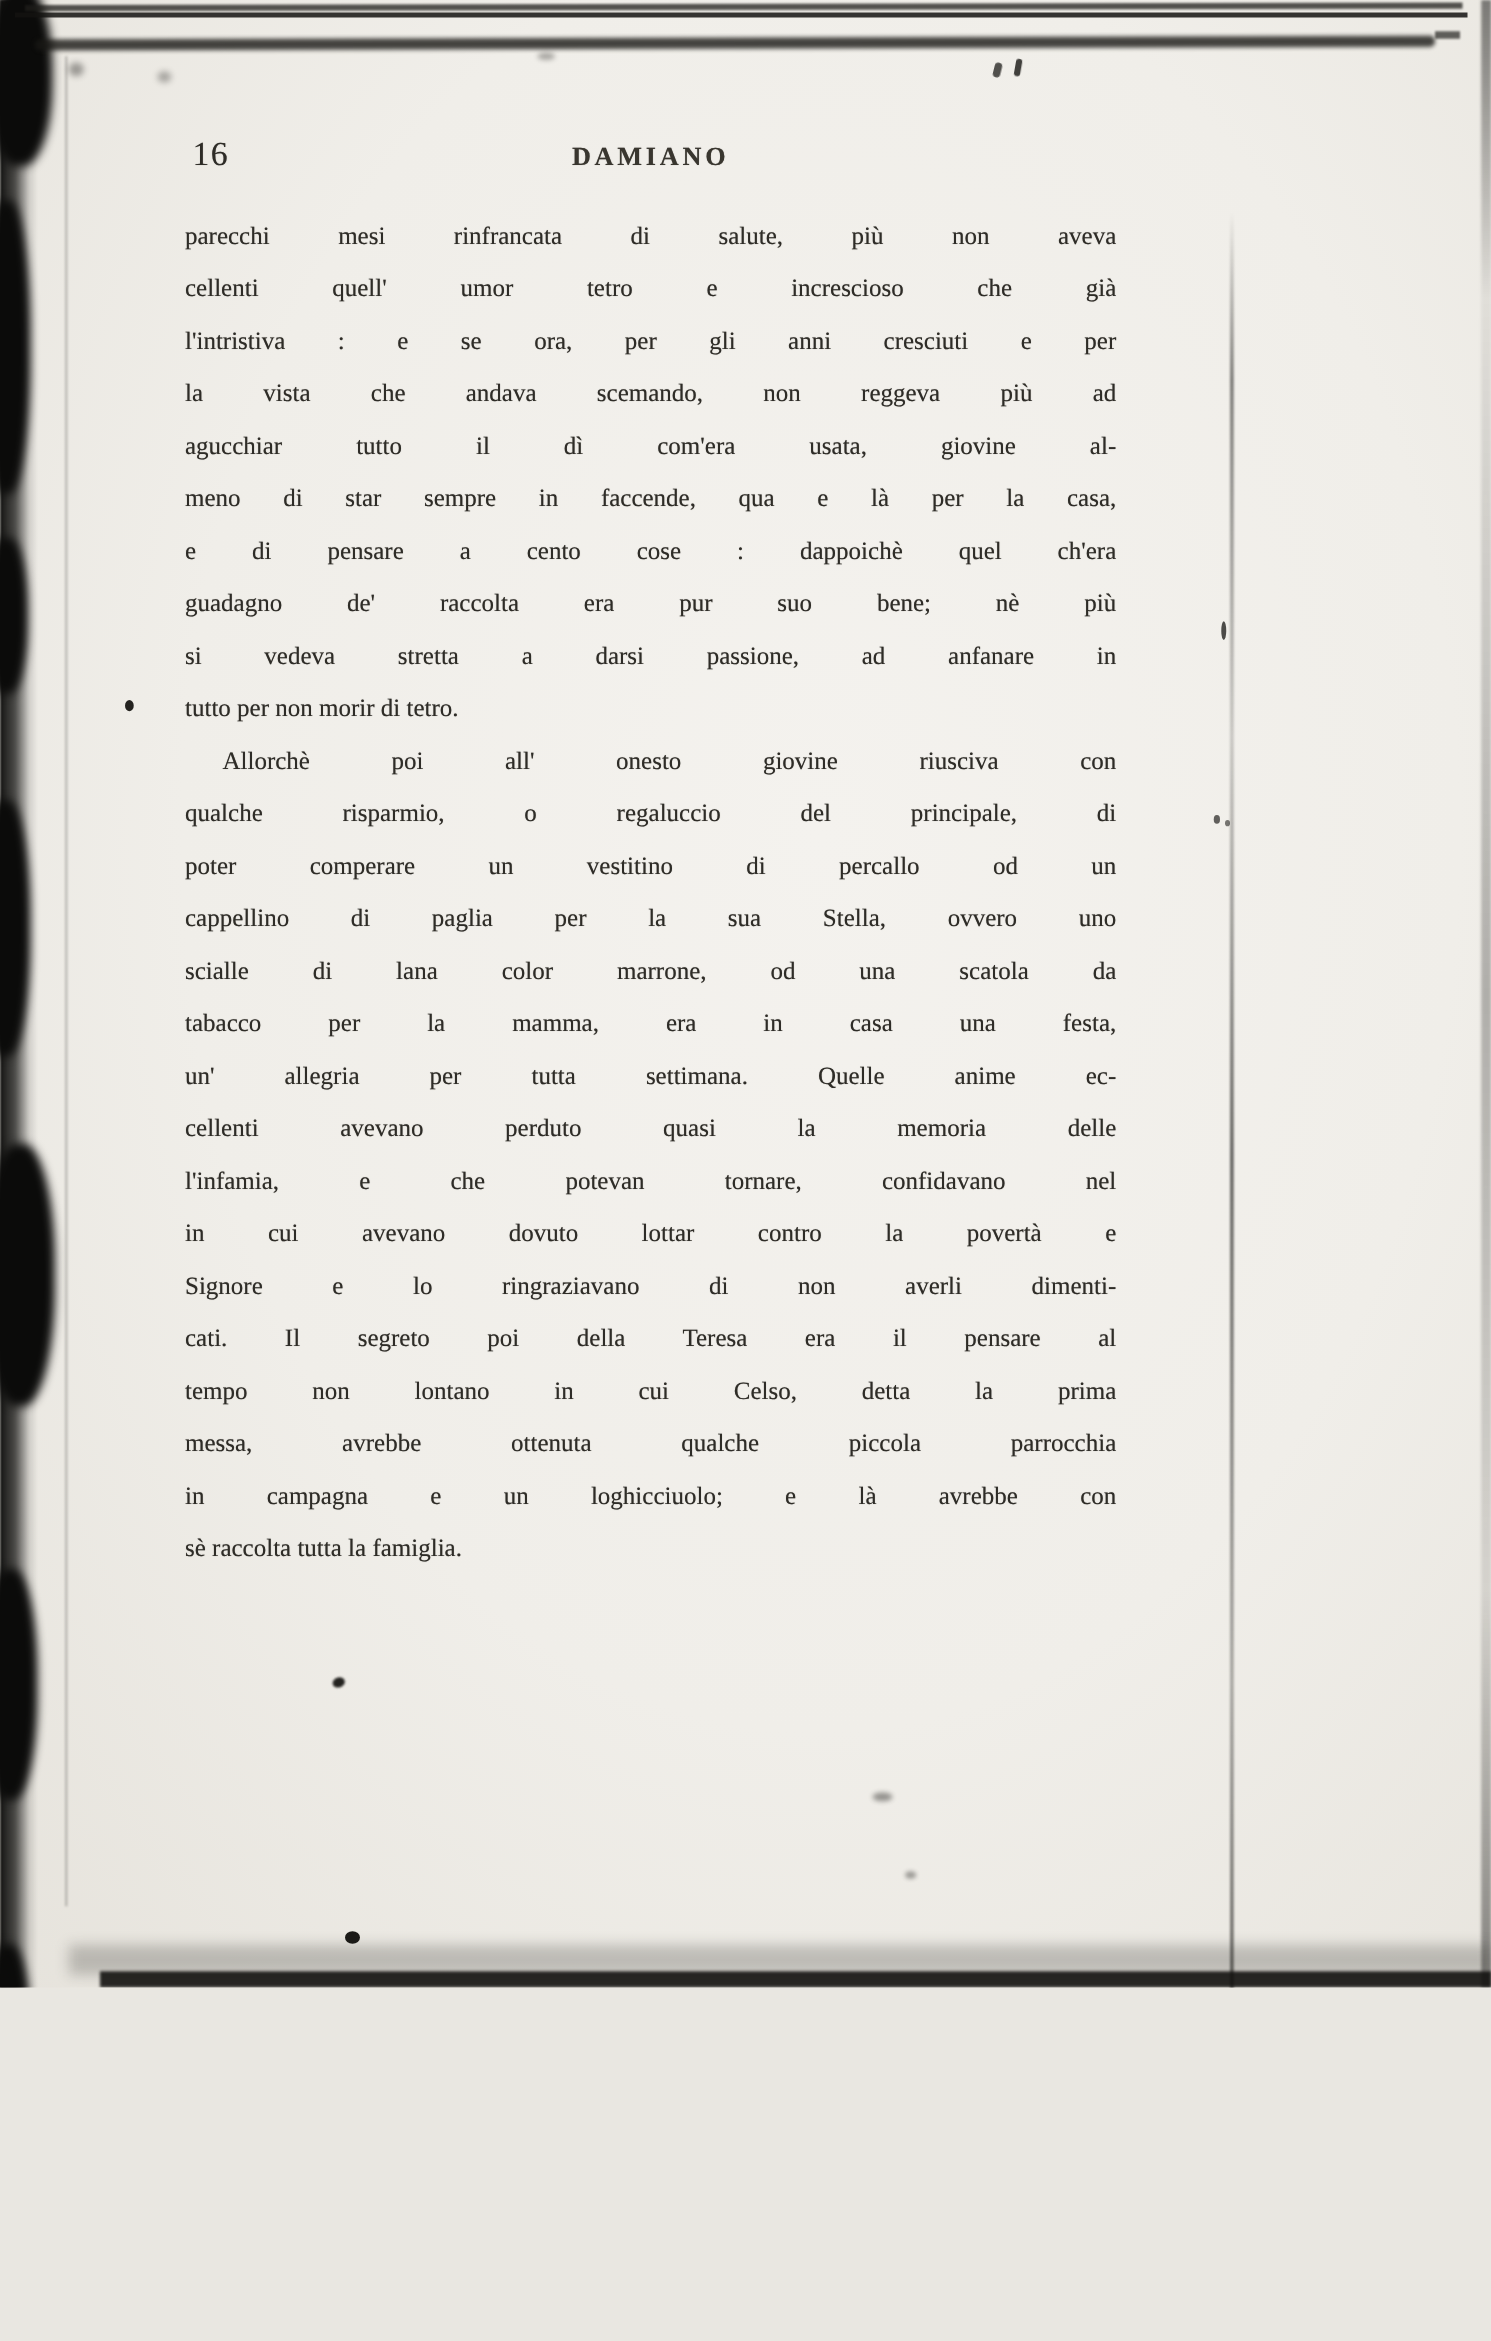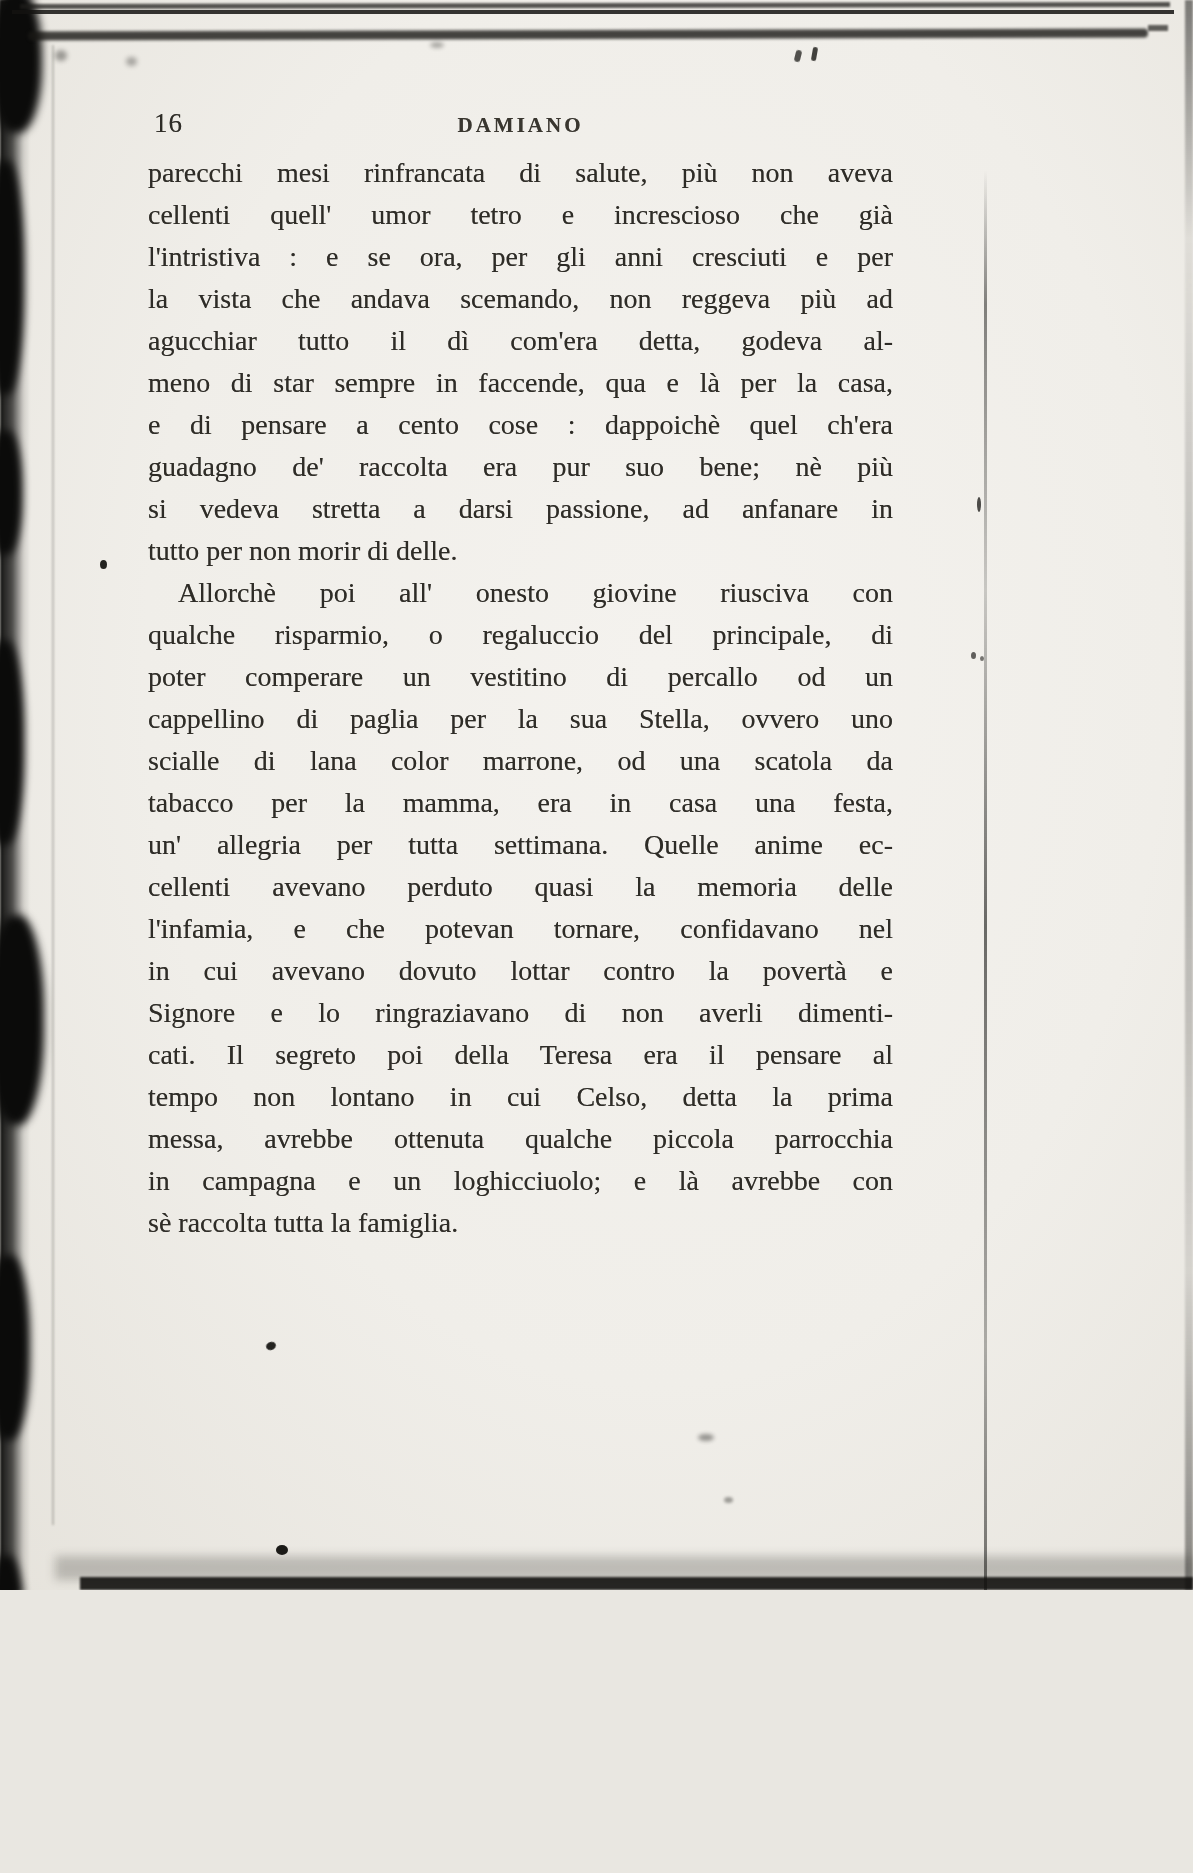--- a/index.html
+++ b/index.html
@@ -25,21 +25,21 @@
   .header { position:relative; height:48px; }
   .page-number {
     position:absolute; left:6px; top:8px;
     font-size:27px; letter-spacing:1px;
   }
   .running-title {
     position:absolute; left:0; right:0; top:13px;
     text-align:center; font-size:21px; font-weight:700; letter-spacing:3px;
     color:#39362f;
   }
-  .body-text { margin-top:4px; font-size:28px; line-height:42px; }
+  .body-text { margin-top:20px; font-size:20px; line-height:42px; }
   .paragraph { }
   .line { text-align:justify; text-align-last:justify; white-space:normal; }
   .line.last { text-align-last:left; }
   .line.indent { padding-left:30px; }
 
   
   .art { position:absolute; pointer-events:none; }
   .a-top1 { left:20px; top:3px; width:1150px; height:5px; background:#1f1e1b; opacity:.75; filter:blur(1px); transform:rotate(-.1deg); }
   .a-top2 { left:12px; top:10px; width:1162px; height:4px; background:#141311; opacity:.85; filter:blur(.6px); }
   .a-top3 { left:28px; top:30px; width:1120px; height:9px; background:#191815; opacity:.8; filter:blur(1.5px); transform:rotate(-.15deg); border-radius:4px; }
@@ -134,26 +134,26 @@
     <div class="header">
       <span class="page-number">16</span>
       <span class="running-title">DAMIANO</span>
     </div>
     <div class="body-text" id="body-text">
         <div class="paragraph">
           <div class="line">parecchi mesi rinfrancata di salute, più non aveva</div>
           <div class="line">cellenti quell' umor tetro e increscioso che già</div>
           <div class="line">l'intristiva : e se ora, per gli anni cresciuti e per</div>
           <div class="line">la vista che andava scemando, non reggeva più ad</div>
-          <div class="line">agucchiar tutto il dì com'era detta, godeva al-</div>
+          <div class="line">agucchiar tutto il dì com'era usata, giovine al-</div>
           <div class="line">meno di star sempre in faccende, qua e là per la casa,</div>
           <div class="line">e di pensare a cento cose : dappoichè quel ch'era</div>
           <div class="line">guadagno de' raccolta era pur suo bene; nè più</div>
           <div class="line">si vedeva stretta a darsi passione, ad anfanare in</div>
-          <div class="line last">tutto per non morir di delle.</div>
+          <div class="line last">tutto per non morir di tetro.</div>
         </div>
         <div class="paragraph">
           <div class="line indent">Allorchè poi all' onesto giovine riusciva con</div>
           <div class="line">qualche risparmio, o regaluccio del principale, di</div>
           <div class="line">poter comperare un vestitino di percallo od un</div>
           <div class="line">cappellino di paglia per la sua Stella, ovvero uno</div>
           <div class="line">scialle di lana color marrone, od una scatola da</div>
           <div class="line">tabacco per la mamma, era in casa una festa,</div>
           <div class="line">un' allegria per tutta settimana. Quelle anime ec-</div>
           <div class="line">cellenti avevano perduto quasi la memoria delle</div>

